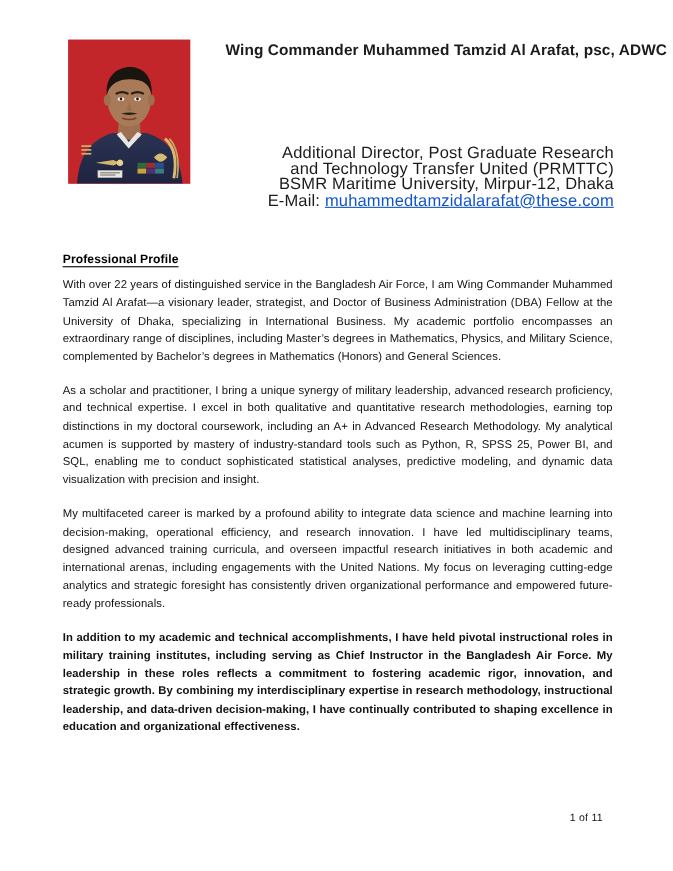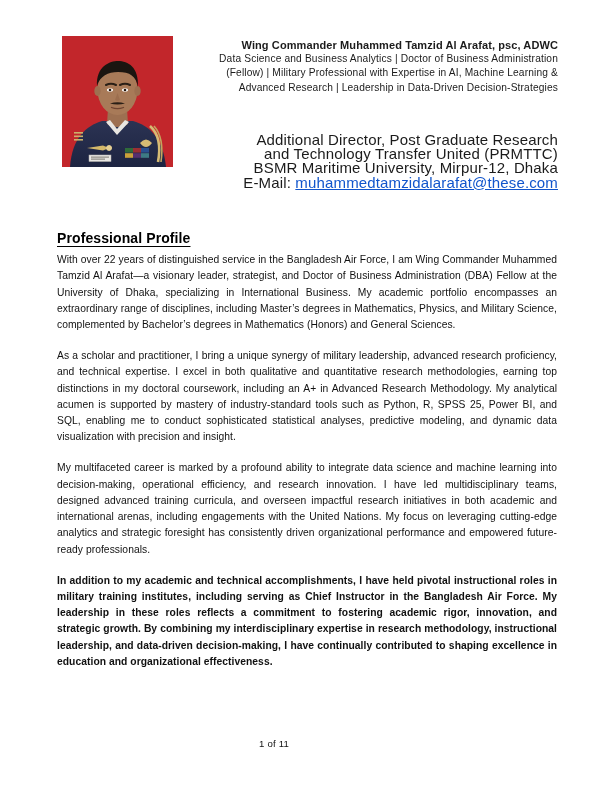--- a/index.html
+++ b/index.html
@@ -48,21 +48,21 @@
     top: 38px;
     width: 378px;
     text-align: right;
     font-size: 10.2px;
     line-height: 14.2px;
     letter-spacing: 0.15px;
     color: #1b1b1b;
   }
   .name-line {
     font-weight: bold;
-    font-size: 11px;
+    font-size: 14px;
     letter-spacing: 0.1px;
     text-align: right;
     display: block;
     white-space: nowrap;
     margin-left: -6px;
     padding-left: 31px;
   }
   .tagline {
     display: block;
     text-align: right;
@@ -85,21 +85,21 @@
   .email-link {
     color: #1155cc;
     text-decoration: underline;
   }
 
   
   .section-title {
     position: absolute;
     left: 57px;
     top: 230px;
-    font-size: 14px;
+    font-size: 11px;
     font-weight: bold;
     letter-spacing: 0.1px;
     text-decoration: underline;
     text-underline-offset: 2.5px;
     color: #000;
   }
 
   .body-text {
     position: absolute;
     left: 57px;
@@ -115,21 +115,21 @@
     margin: 0 0 14.5px 0;
     text-justify: inter-word;
   }
   .para:last-child { margin-bottom: 0; font-weight: bold; }
 
   .footer {
     position: absolute;
     left: 0;
     top: 738px;
     width: 548px;
-    text-align: center;
+    text-align: right;
     font-size: 9.6px;
     color: #111;
     letter-spacing: 0.2px;
   }
 </style>
 </head>
 <body>
 
 <div class="page">
 
@@ -204,21 +204,20 @@
             <rect x="79" y="117.2" width="8" height="4.6" fill="#3d7a84"></rect>
           </g>
 
           <path d="M78 107 q6 -7 12 0 q-6 8 -12 0 Z" fill="#d6bb74"></path>
         </g>
       </svg>
     </div>
 
     <div class="header-text">
       <span class="name-line">Wing Commander Muhammed Tamzid Al Arafat, psc, ADWC</span>
-      <span class="tagline">Data Science and Business Analytics | Doctor of Business Administration (Fellow) | Military Professional with Expertise in AI, Machine Learning &amp; Advanced Research | Leadership in Data-Driven Decision-Strategies</span>
     </div>
 
     <div class="addr-block">
       <div>Additional Director, Post Graduate Research</div>
       <div>and Technology Transfer United (PRMTTC)</div>
       <div>BSMR Maritime University, Mirpur-12, Dhaka</div>
       <div class="email-row"><span>E-Mail:</span> <a class="email-link" href="#">muhammedtamzidalarafat@these.com</a></div>
     </div>
 
   </div>

